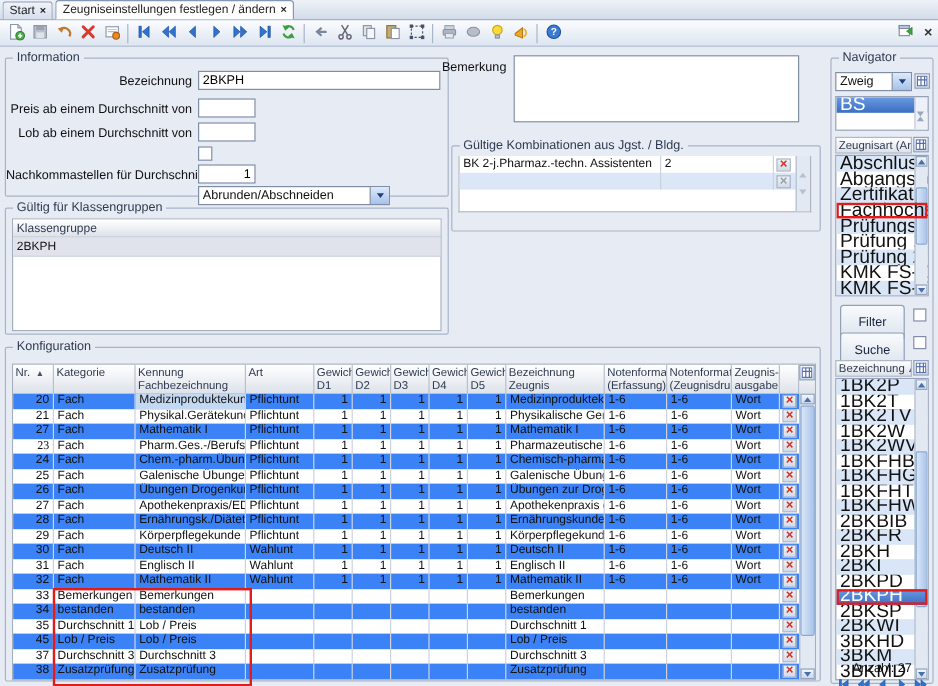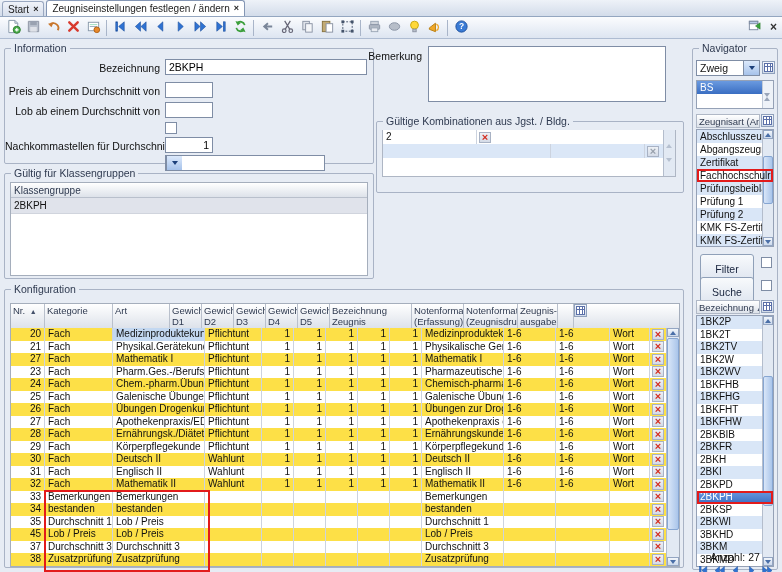--- a/index.html
+++ b/index.html
@@ -58,28 +58,28 @@
   .sb-thumb{position:absolute;left:0;right:0;background:linear-gradient(90deg,#d9e6f8,#aac5ea);
             border:1px solid #87a6d2;border-radius:2px;box-sizing:border-box}
   
   .ktab{position:absolute;left:5px;top:8px;width:668px;border:1px solid #a5aebc;box-sizing:content-box}
   .khead{display:flex;height:24px}
   .khead .hcell{font-size:9.5px;line-height:10.5px;padding:2px 0 0 2px}
   .kbody{position:relative;height:238px;background:#fff}
   .krow{display:flex;height:12.5px;line-height:12px;font-size:10px}
   .kcell{box-sizing:border-box;border-right:1px solid #ccd3df;overflow:hidden;white-space:nowrap;padding-left:3px}
   .kcell.num{text-align:right;padding-right:3px;padding-left:0}
-  .krow.alt{background:#fde047}
+  .krow.alt{background:#3b82f6}
   .kcell.activecell{background:#c3d8f1}
   .xcell{display:flex;align-items:center;justify-content:center;box-sizing:border-box}
   .redbox{position:absolute;border:2px solid #e21b1b;pointer-events:none;z-index:5}
   
   .navpanel{position:absolute;left:690px;top:0;width:92px;bottom:0}
   .nlist{position:absolute;background:#fff;border:1px solid #95a1b6;box-sizing:border-box;overflow:hidden}
-  .nrow{height:13px;line-height:13px;font-size:10px;padding-left:3px;white-space:nowrap;overflow:hidden}
+  .nrow{height:13px;line-height:13px;font-size:16px;padding-left:3px;white-space:nowrap;overflow:hidden}
   .nrow.alt{background:#d9e6f7}
   .nrow.sel{background:linear-gradient(#6a9ae0,#3a6ec2);color:#fff}
   .nrow.marked{outline:2px solid #e21b1b;outline-offset:-2px;position:relative;z-index:4}
   .btn{position:absolute;height:29px;background:linear-gradient(#f8fafc,#dde4ef);
        border:1px solid #8fa0b8;border-radius:3px;font-size:10.5px;color:#17233c;
        display:flex;align-items:center;justify-content:center;box-sizing:border-box}
   .anz{position:absolute;font-size:10.5px;color:#111;text-align:center;width:100%}
   .navbtns{position:absolute;display:flex;gap:2px;justify-content:center;width:100%}
   .navbtns .nb{width:14px;height:14px;display:flex;align-items:center;justify-content:center}
   .navbtns svg{width:13px;height:13px}
@@ -262,34 +262,36 @@
     <span class="lab" style="left:0;top:8px;width:155px">Bezeichnung</span>
     <input class="tx" style="left: 160px; top: 5px; width: 202px;" value="2BKPH">
     <span class="lab" style="left:0;top:31px;width:155px">Preis ab einem Durchschnitt von</span>
     <input class="tx" style="left: 160px; top: 28px; width: 48px;" value="">
     <span class="lab" style="left:0;top:51px;width:155px">Lob ab einem Durchschnitt von</span>
     <input class="tx" style="left: 160px; top: 48px; width: 48px;" value="">
     <span class="chk" style="left:160px;top:68px"></span>
     <span class="lab" style="left:0;top:86px;width:155px">Nachkommastellen für Durchschnitte</span>
     <input class="tx" style="left: 160px; top: 83px; width: 48px; text-align: right;" value="1">
     <div class="combo" style="left:160px;top:101px;width:160px">
+      <span class="cval">Abrunden/Abschneiden</span>
       <span class="cbtn">
           <span class="tri-d"></span>
         </span>
     </div>
   </fieldset>
 
   <span class="lab" style="left:350px;top:10px;width:72px">Bemerkung</span>
   <textarea class="tx" style="left: 428px; top: 6px; width: 238px; height: 56px;"></textarea>
 
   <fieldset class="fs" style="left:376px;top:75px;width:308px;height:78px">
     <legend>Gültige Kombinationen aus Jgst. / Bldg.</legend>
     <div id="kombtab" style="position:absolute;left:5px;top:3px;width:294px">
         <div style="position: relative; height: 47px; background: rgb(255, 255, 255); border-right: 1px solid rgb(174, 182, 196); border-bottom: 1px solid rgb(174, 182, 196); border-left: 1px solid rgb(174, 182, 196); border-image: initial; border-top: none; box-sizing: border-box;">
           <div style="display: flex; height: 14px; line-height: 14px; font-size: 10px;">
+            <span class="kcell" style="width: 168px;">BK 2-j.Pharmaz.-techn. Assistenten</span>
             <span class="kcell" style="width: 94px;">2</span>
             <span class="xcell" style="width: 16px;">
               <span class="delbtn">×</span>
             </span>
           </div>
           <div style="display: flex; height: 14px; background: rgb(219, 231, 247);">
             <span class="kcell" style="width: 168px;"></span>
             <span class="kcell" style="width: 94px;"></span>
             <span class="xcell" style="width: 16px;">
               <span class="delbtn off">×</span>
@@ -312,20 +314,21 @@
         </div>
     </div>
   </fieldset>
 
   <fieldset class="fs" style="left:4px;top:243px;width:680px;height:285px">
     <legend>Konfiguration</legend>
     <div class="ktab" id="ktab">
         <div class="khead ghead">
           <div class="hcell" style="width: 34px;">Nr. <span class="sarr">▲</span><br></div>
           <div class="hcell" style="width: 68px;">Kategorie<br></div>
+          <div class="hcell" style="width: 92px;">Kennung<br>Fachbezeichnung</div>
           <div class="hcell" style="width: 57px;">Art<br></div>
           <div class="hcell" style="width: 32px;">Gewicht<br>D1</div>
           <div class="hcell" style="width: 32px;">Gewicht<br>D2</div>
           <div class="hcell" style="width: 32px;">Gewicht<br>D3</div>
           <div class="hcell" style="width: 32px;">Gewicht<br>D4</div>
           <div class="hcell" style="width: 32px;">Gewicht<br>D5</div>
           <div class="hcell" style="width: 82px;">Bezeichnung<br>Zeugnis</div>
           <div class="hcell" style="width: 52px;">Notenformat<br>(Erfassung)</div>
           <div class="hcell" style="width: 54px;">Notenformat<br>(Zeugnisdruck)</div>
           <div class="hcell" style="width: 40px;">Zeugnis-<br>ausgabe</div>
@@ -390,21 +393,21 @@
             <span class="kcell num" style="width: 32px;">1</span>
             <span class="kcell" style="width: 82px;">Mathematik I</span>
             <span class="kcell" style="width: 52px;">1-6</span>
             <span class="kcell" style="width: 54px;">1-6</span>
             <span class="kcell" style="width: 40px;">Wort</span>
             <span class="xcell" style="width: 16px;">
               <span class="delbtn" style="width: 12px; height: 11px;">×</span>
             </span>
           </div>
           <div class="krow">
-            <span class="kcell num" style="width: 34px;">23</span>
+            <span class="kcell num" style="width: 34px; font-family: Liberation Serif, serif;">23</span>
             <span class="kcell" style="width: 68px;">Fach</span>
             <span class="kcell" style="width: 92px;">Pharm.Ges.-/Berufskde.</span>
             <span class="kcell" style="width: 57px;">Pflichtunt</span>
             <span class="kcell num" style="width: 32px;">1</span>
             <span class="kcell num" style="width: 32px;">1</span>
             <span class="kcell num" style="width: 32px;">1</span>
             <span class="kcell num" style="width: 32px;">1</span>
             <span class="kcell num" style="width: 32px;">1</span>
             <span class="kcell" style="width: 82px;">Pharmazeutische Ges…</span>
             <span class="kcell" style="width: 52px;">1-6</span>

